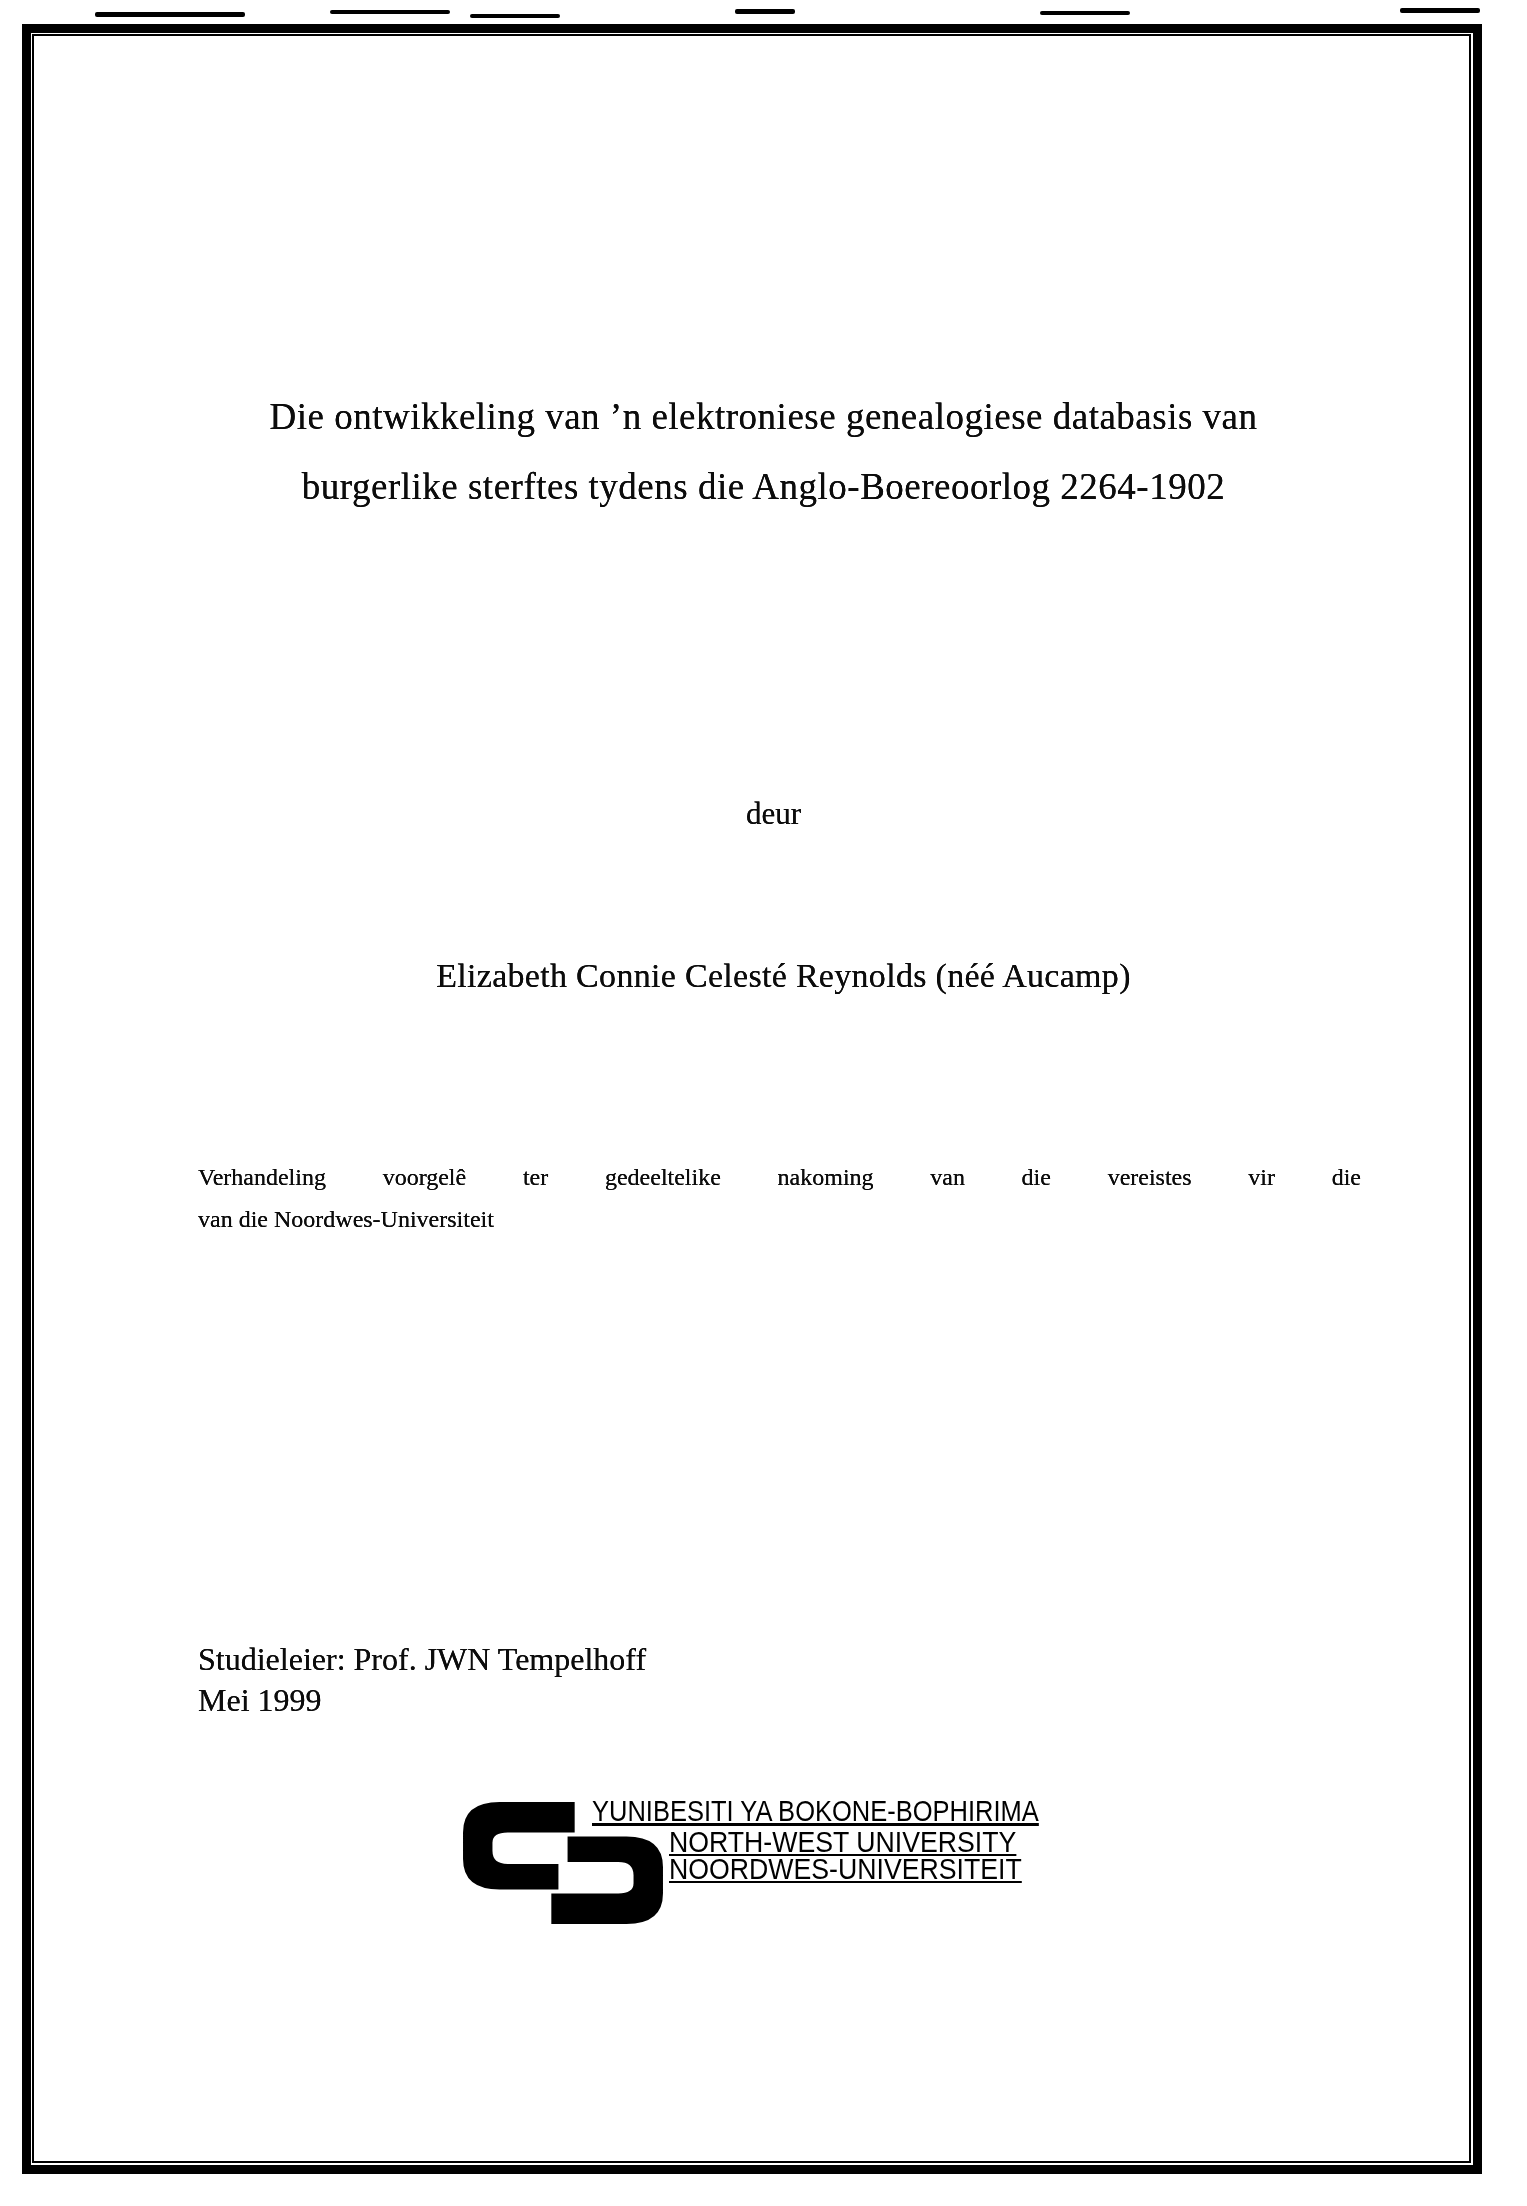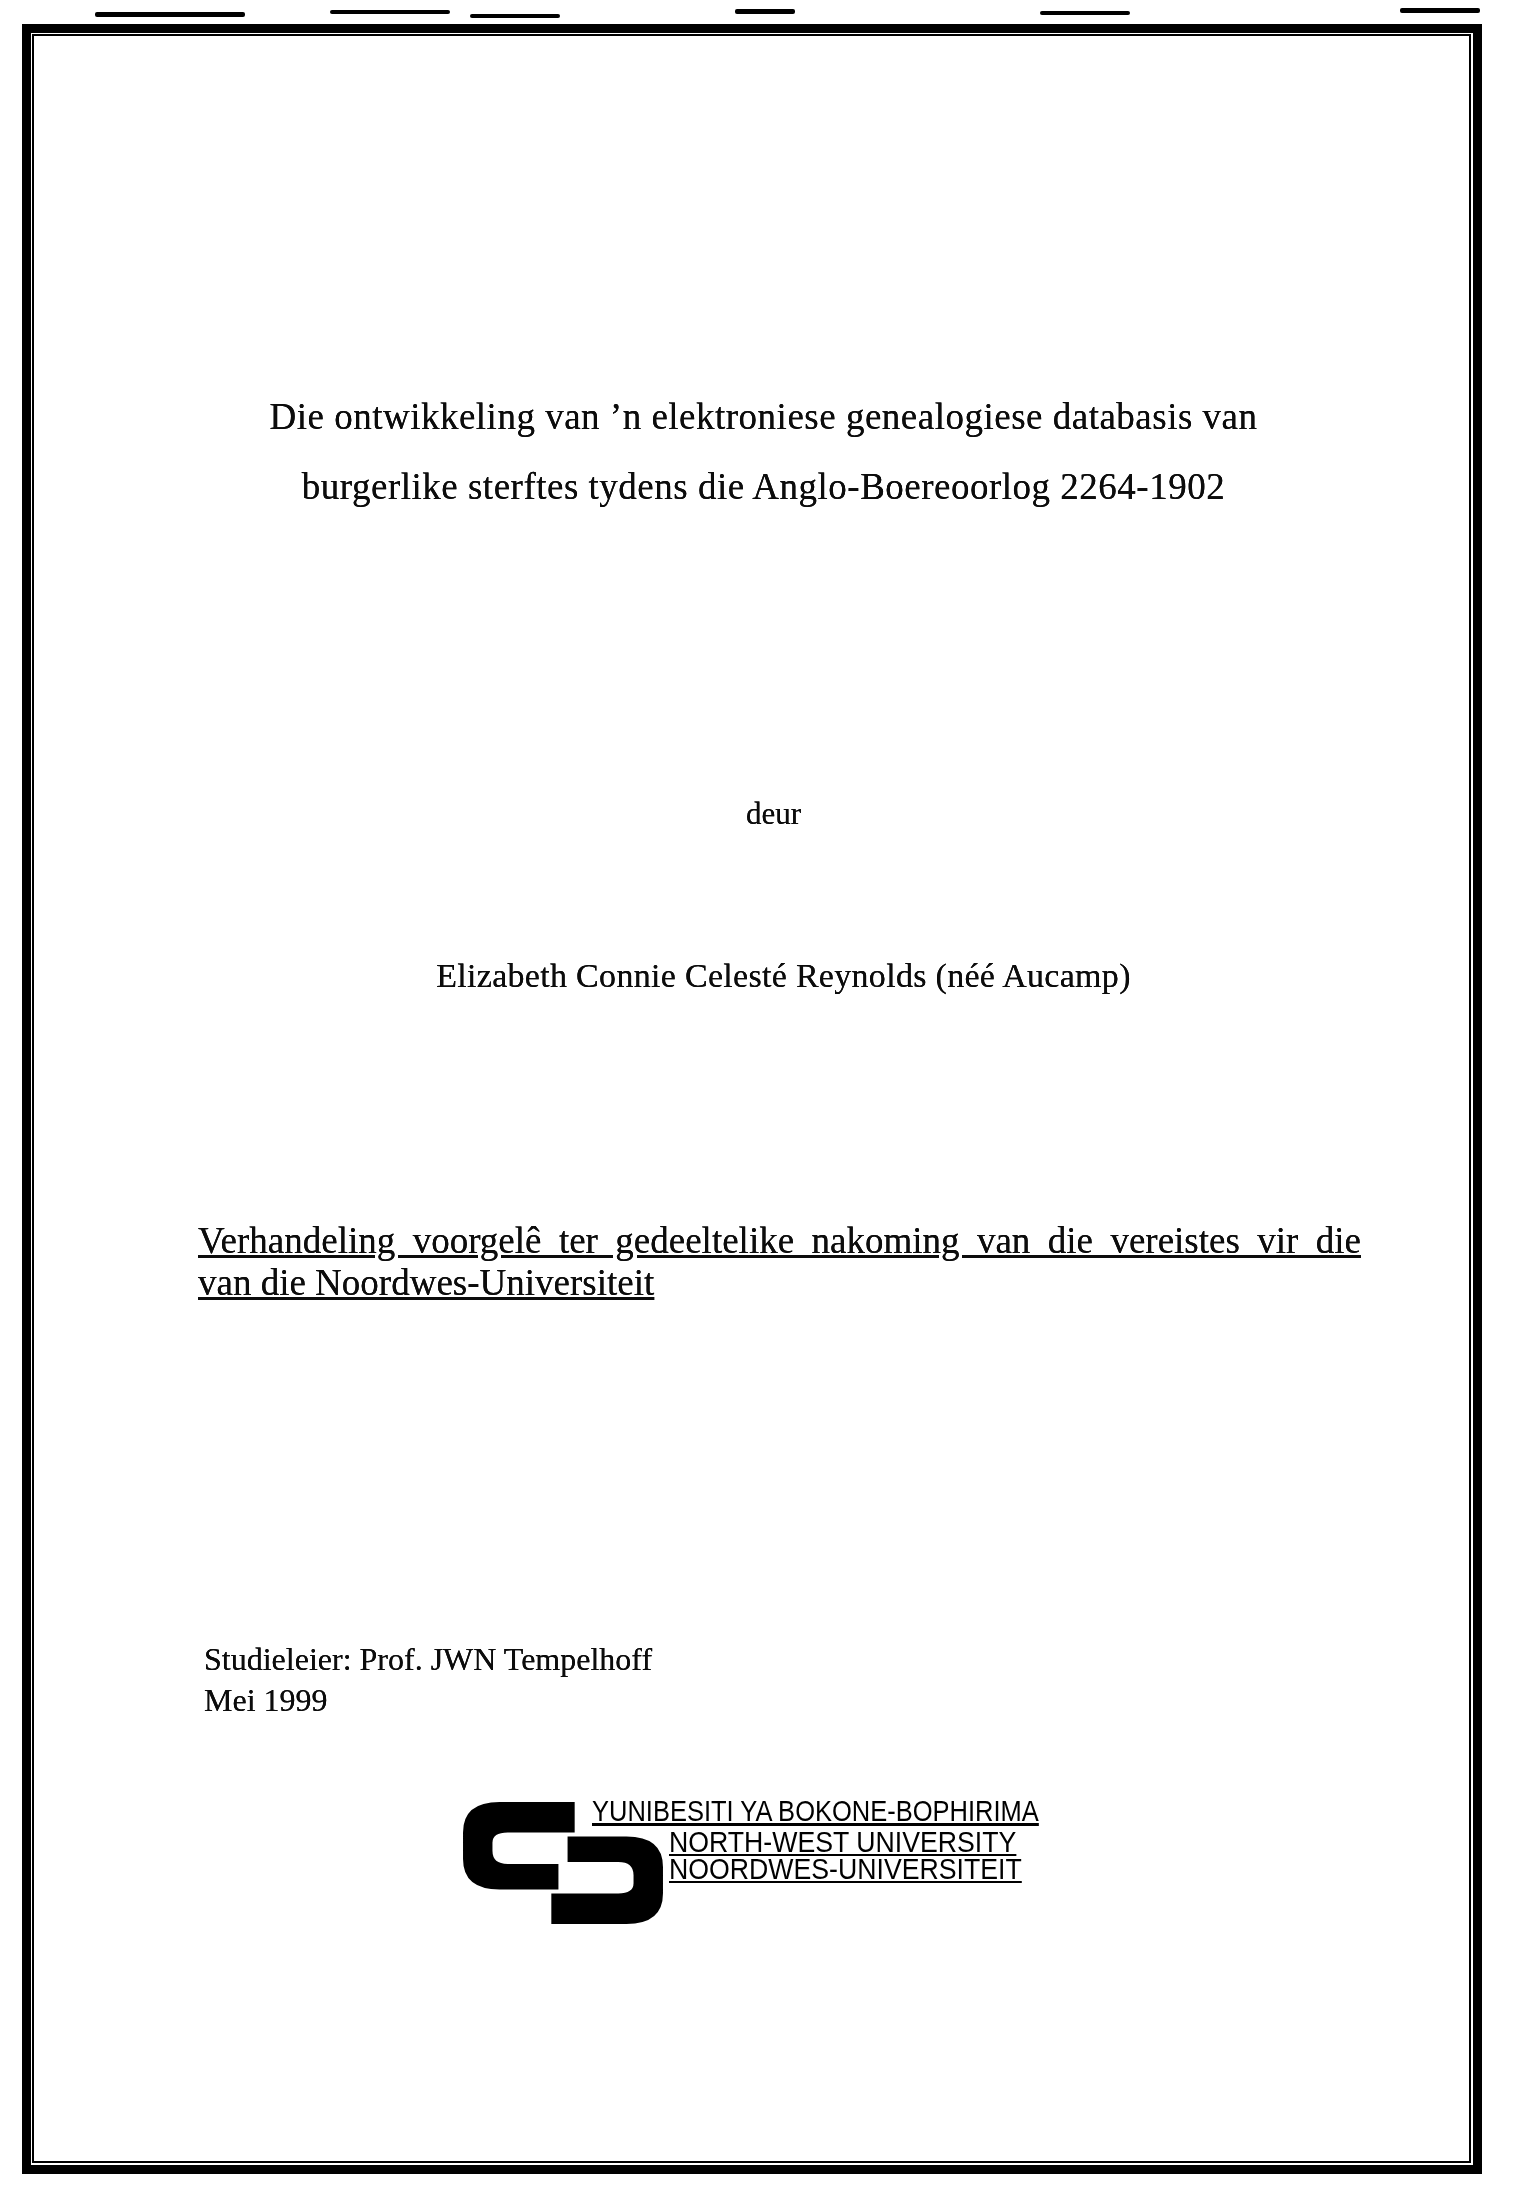--- a/index.html
+++ b/index.html
@@ -64,33 +64,32 @@
     text-align: center;
     font-size: 34px;
     line-height: 40px;
     letter-spacing: 0.3px;
     text-shadow: 0 0 0.4px #000;
     transform: translateX(20px);
   }
 
   .note {
     position: absolute;
-    left: 198px; top: 1220px;
+    left: 198px; top: 1156px;
     width: 1163px;
-    font-size: 37px;
+    font-size: 24px;
     line-height: 42px;
     text-shadow: 0 0 0.4px #000;
-    text-decoration: underline;
   }
   .note-l1 { text-align: justify; text-align-last: justify; }
   .note em { font-style: italic; }
 
   .supervisor-block {
     position: absolute;
-    left: 204px; top: 1639px;
+    left: 198px; top: 1639px;
     font-size: 32px;
     line-height: 41px;
     text-shadow: 0 0 0.4px #000;
   }
 
   .logo { position: absolute; left: 461px; top: 1796px; }
   .logo svg { position: absolute; left: 0; top: 3px; }
   .logo-text {
     position: absolute;
     left: 131px; top: 0;

